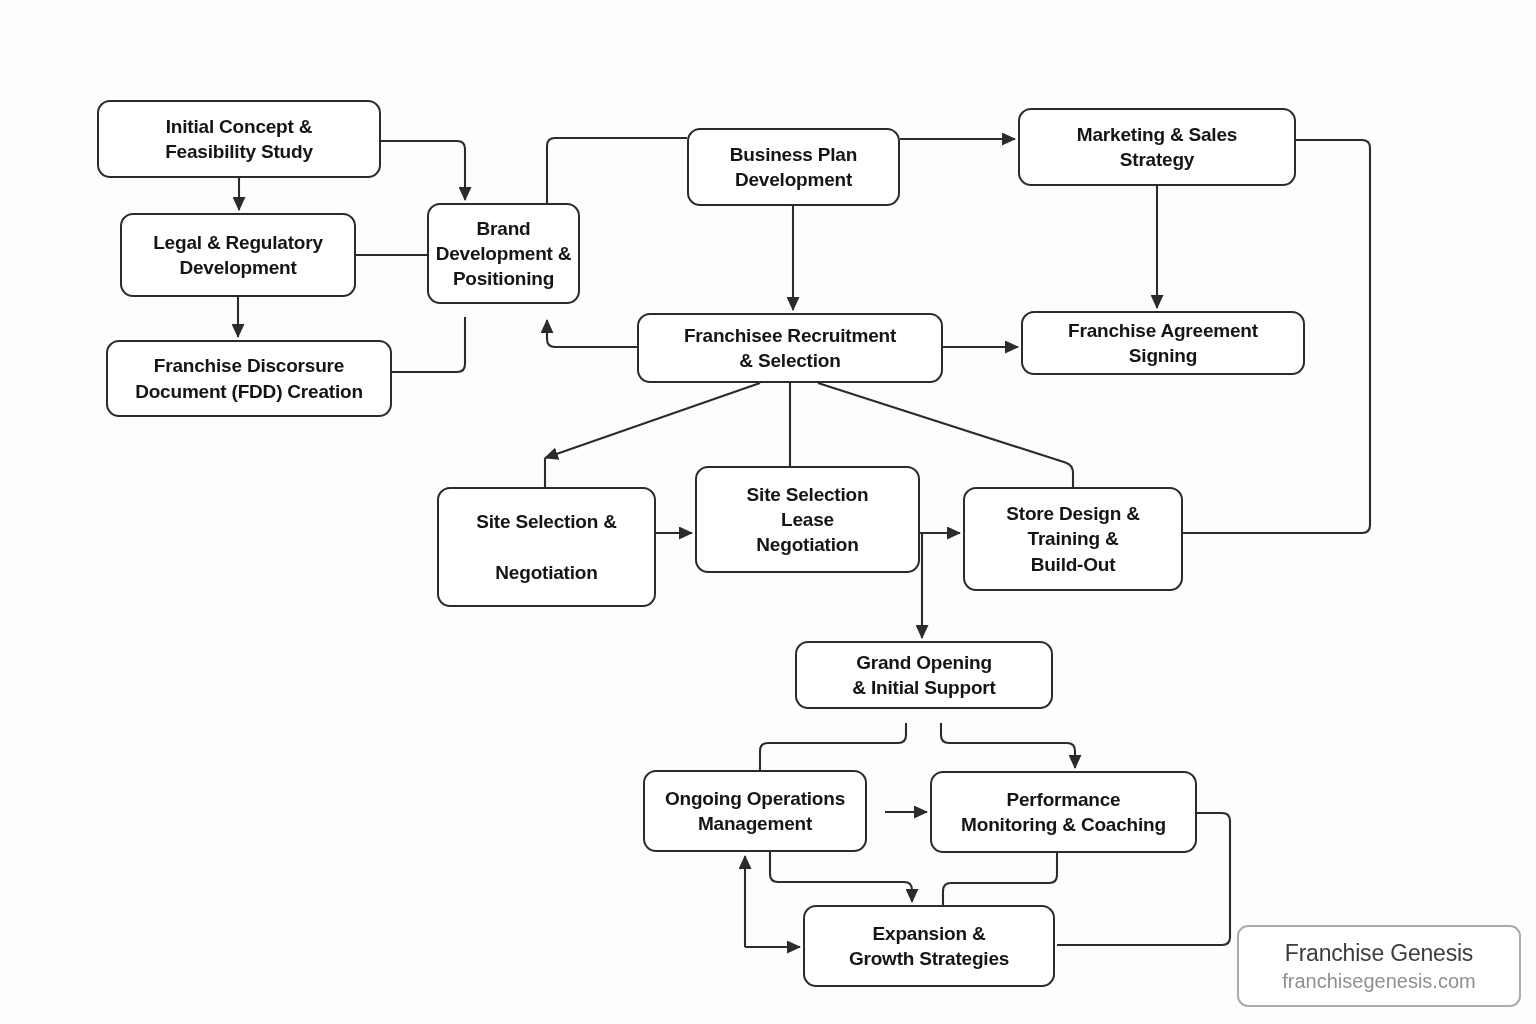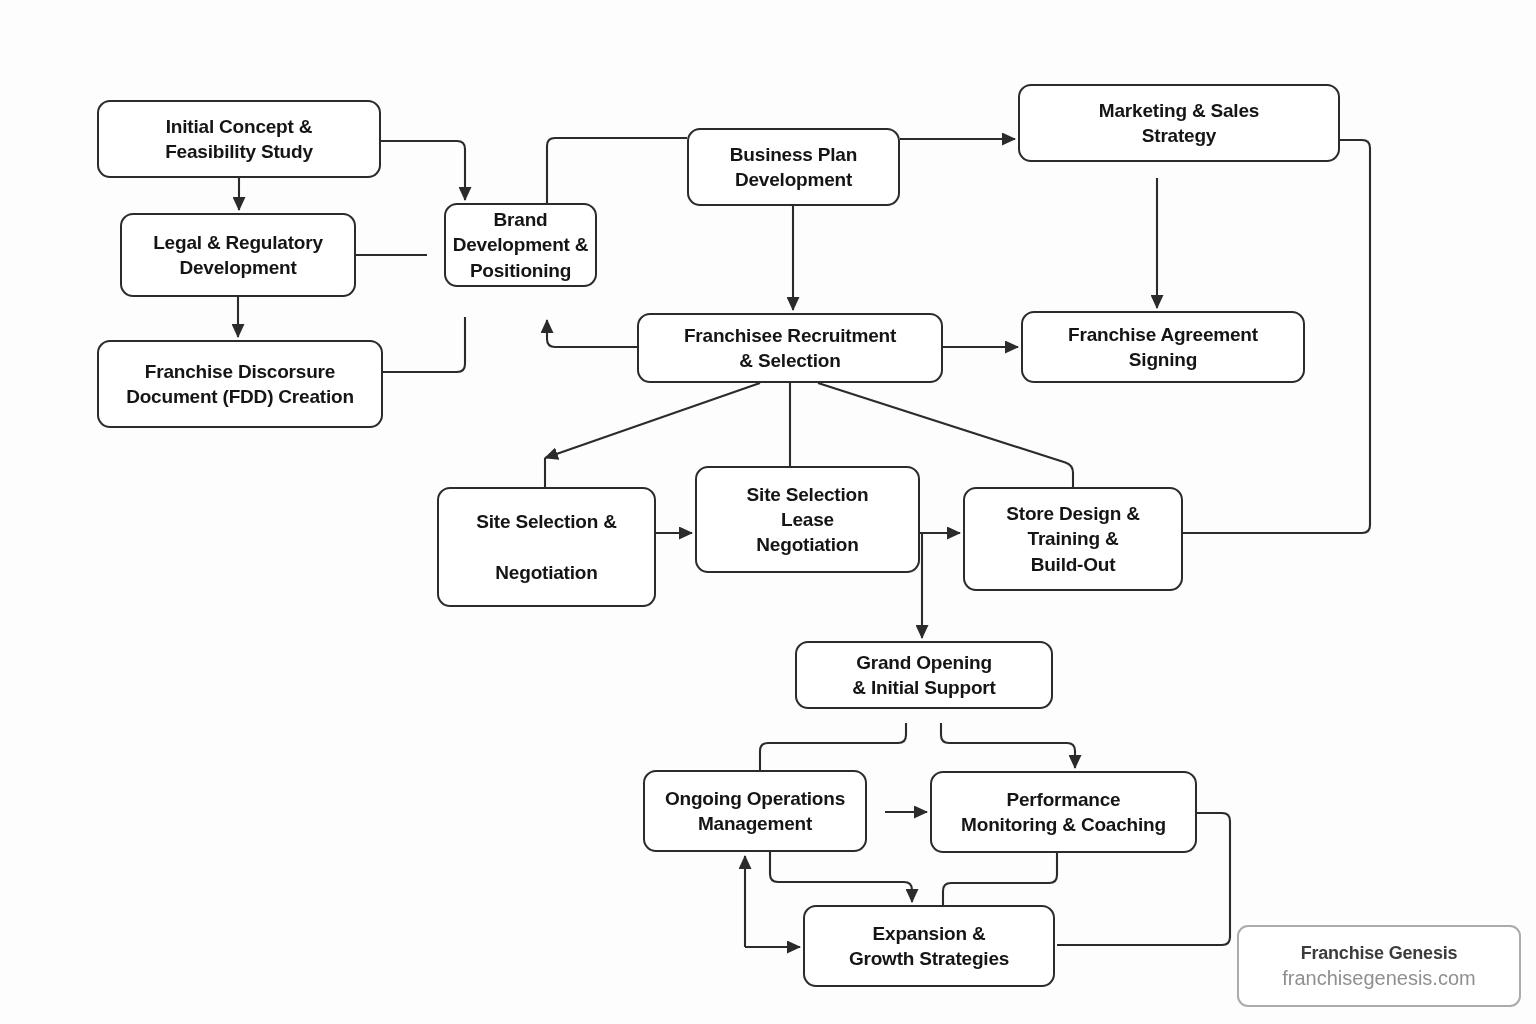--- a/index.html
+++ b/index.html
@@ -42,22 +42,22 @@
     background:#ffffff;
     border:2.5px solid var(--badge-border,#ababab);
     border-radius:11px;
     display:flex;
     flex-direction:column;
     align-items:center;
     justify-content:center;
     gap:3px;
   }
   .badge-title{
-    font-weight:700;
-    font-size:18px;
+    font-weight:400;
+    font-size:23px;
     color:var(--badge-title,#3c3c3c);
     letter-spacing:-0.2px;
   }
   .badge-url{
     font-weight:400;
     font-size:20px;
     color:var(--badge-url,#8f8f8f);
   }
 </style>
 </head>
@@ -100,32 +100,32 @@
         <path d="M1057,853 L1057,875 Q1057,883 1049,883 L951,883 Q943,883 943,891 L943,905" class="edge"></path>
         <path d="M1197,813 L1222,813 Q1230,813 1230,821 L1230,937 Q1230,945 1222,945 L1057,945" class="edge"></path>
       </g>
   </svg>
 
   <div id="nodes-layer">
       <div class="node" style="left: 97px; top: 100px; width: 284px; height: 78px;">Initial Concept &amp;
 Feasibility Study</div>
       <div class="node" style="left: 120px; top: 213px; width: 236px; height: 84px;">Legal &amp; Regulatory
 Development</div>
-      <div class="node" style="left: 97px; top: 340px; width: 286px; height: 88px;">Franchise Discorsure
+      <div class="node" style="left: 106px; top: 340px; width: 286px; height: 77px;">Franchise Discorsure
 Document (FDD) Creation</div>
-      <div class="node" style="left: 444px; top: 203px; width: 153px; height: 84px;">Brand
+      <div class="node" style="left: 427px; top: 203px; width: 153px; height: 101px;">Brand
 Development &amp;
 Positioning</div>
       <div class="node" style="left: 687px; top: 100px; width: 213px; height: 78px; margin-top: 28px;">Business Plan
 Development</div>
-      <div class="node" style="left: 1018px; top: 84px; width: 322px; height: 78px;">Marketing &amp; Sales
+      <div class="node" style="left: 1018px; top: 108px; width: 278px; height: 78px;">Marketing &amp; Sales
 Strategy</div>
       <div class="node" style="left: 637px; top: 313px; width: 306px; height: 70px;">Franchisee Recruitment
 &amp; Selection</div>
-      <div class="node" style="left: 1021px; top: 311px; width: 284px; height: 72px;">Franchise Agreement
+      <div class="node" style="left: 1021px; top: 311px; width: 284px; height: 64px;">Franchise Agreement
 Signing</div>
       <div class="node" style="left: 437px; top: 487px; width: 219px; height: 120px;">Site Selection &amp;
 
 Negotiation</div>
       <div class="node" style="left: 695px; top: 466px; width: 225px; height: 107px;">Site Selection
 Lease
 Negotiation</div>
       <div class="node" style="left: 963px; top: 487px; width: 220px; height: 104px;">Store Design &amp;
 Training &amp;
 Build-Out</div>

